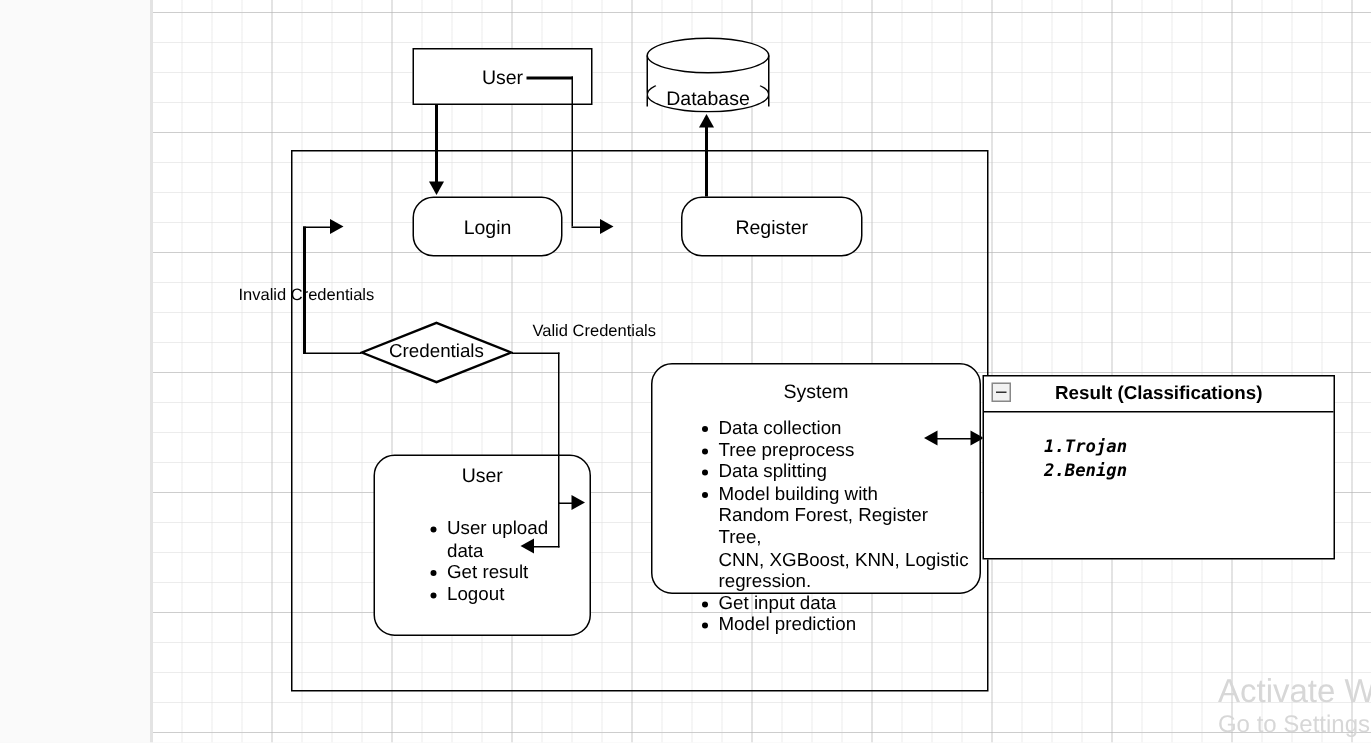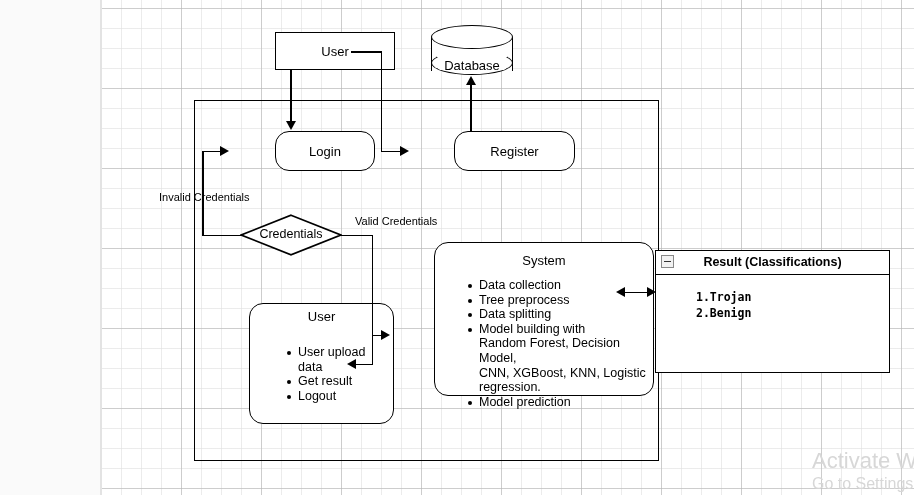--- a/index.html
+++ b/index.html
@@ -45,21 +45,21 @@
 
   .edge-lbl{position:absolute;font-size:11px;line-height:13px;white-space:nowrap;color:#000;}
 
   
   #result{position:absolute;left:655px;top:250px;width:235px;height:123px;background:#fff;border:1.6px solid #000;box-sizing:border-box;}
   #result-header{position:relative;height:24px;border-bottom:1.6px solid #000;box-sizing:border-box;}
   #result-title{position:absolute;left:0;right:0;top:4px;text-align:center;font-size:12.5px;font-weight:bold;}
   #collapse-icon{position:absolute;left:5px;top:4px;width:13px;height:13px;border:1.3px solid #888;background:#f2f2f2;box-sizing:border-box;}
   #collapse-icon::after{content:"";position:absolute;left:2px;top:5px;width:7px;height:1.4px;background:#333;}
   #result-body{position:relative;padding:14px 0 0 40px;}
-  #result-body div{font-family:"DejaVu Sans Mono","Liberation Mono",monospace;font-size:11.5px;font-weight:bold;line-height:16px;letter-spacing:0px;}
+  #result-body div{font-family:"DejaVu Sans Mono","Liberation Mono",monospace;font-size:11.5px;font-weight:bold;line-height:16px;letter-spacing:0px;font-style:italic;}
 
   
   #wm{position:absolute;right:-8px;bottom:2px;text-align:left;color:#d7d7d7;}
   #wm .l1{font-size:22px;line-height:26px;white-space:nowrap;}
   #wm .l2{font-size:16px;line-height:19px;white-space:nowrap;}
 
   
   #db{position:absolute;left:431px;top:25px;width:82px;height:58px;}
   #db .body{position:absolute;left:0;top:12px;width:82px;height:34px;border-left:1.6px solid #000;border-right:1.6px solid #000;background:#fff;box-sizing:border-box;}
   #db .bot{position:absolute;left:0;top:26px;width:82px;height:24px;border:1.6px solid #000;border-radius:50%;background:#fff;box-sizing:border-box;border-top-color:transparent;}
@@ -118,23 +118,24 @@
       </ul>
   </div>
 
   <div class="shape rounded" style="left:390px;top:242px;width:220px;height:154px;">
     <div class="box-title" style="top:10px;">System</div>
     <ul class="bl" id="system-list" style="position:absolute;left:28px;top:35px;right:6px;">
         <li class="bullet">Data collection</li>
         <li class="bullet">Tree preprocess</li>
         <li class="bullet">Data splitting</li>
         <li class="bullet">Model building with</li>
-        <li class="cont">Random Forest, Decision Model,</li>
+        <li class="cont">Random Forest, Register Tree,</li>
         <li class="cont">CNN, XGBoost, KNN, Logistic</li>
         <li class="cont">regression.</li>
+        <li class="bullet">Get input data</li>
         <li class="bullet">Model prediction</li>
       </ul>
   </div>
 
   <div class="ln v" style="left:290px;top:70px;height:52px;"></div>
   <div class="ar ar-down" style="left:285.5px;top:121px;"></div>
 
   <div class="ln h" style="left:351px;top:51px;width:31px;"></div>
   <div class="ln v" style="left:380.5px;top:51px;height:100px;"></div>
   <div class="ln h" style="left:380.5px;top:150.5px;width:22px;"></div>

